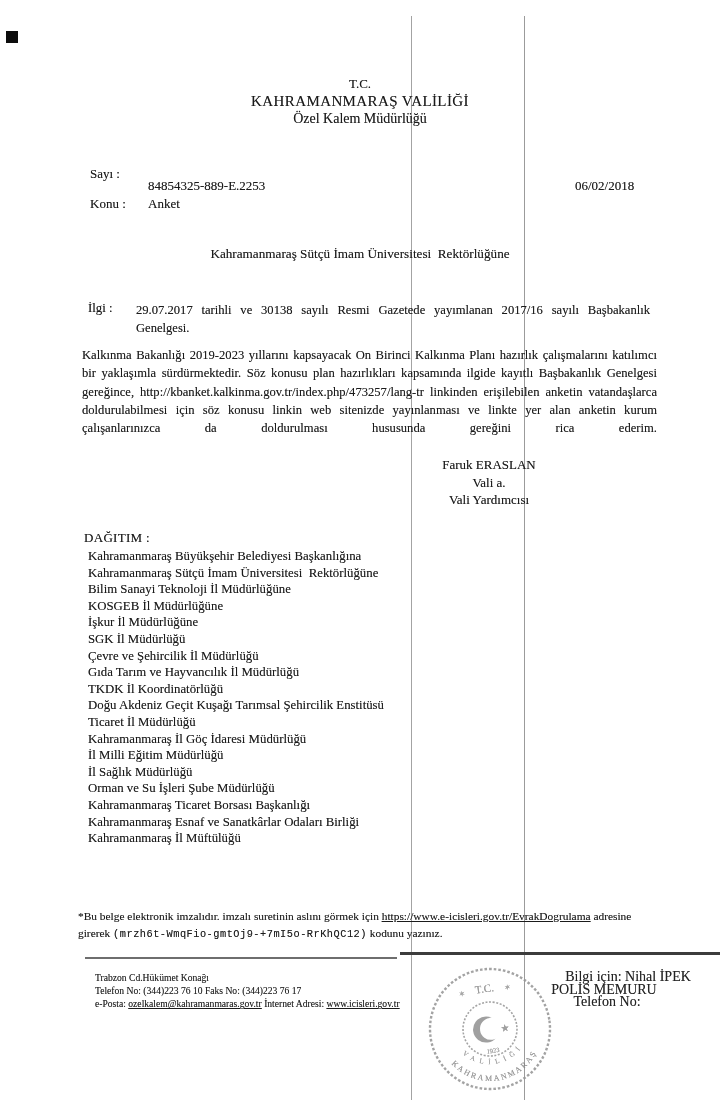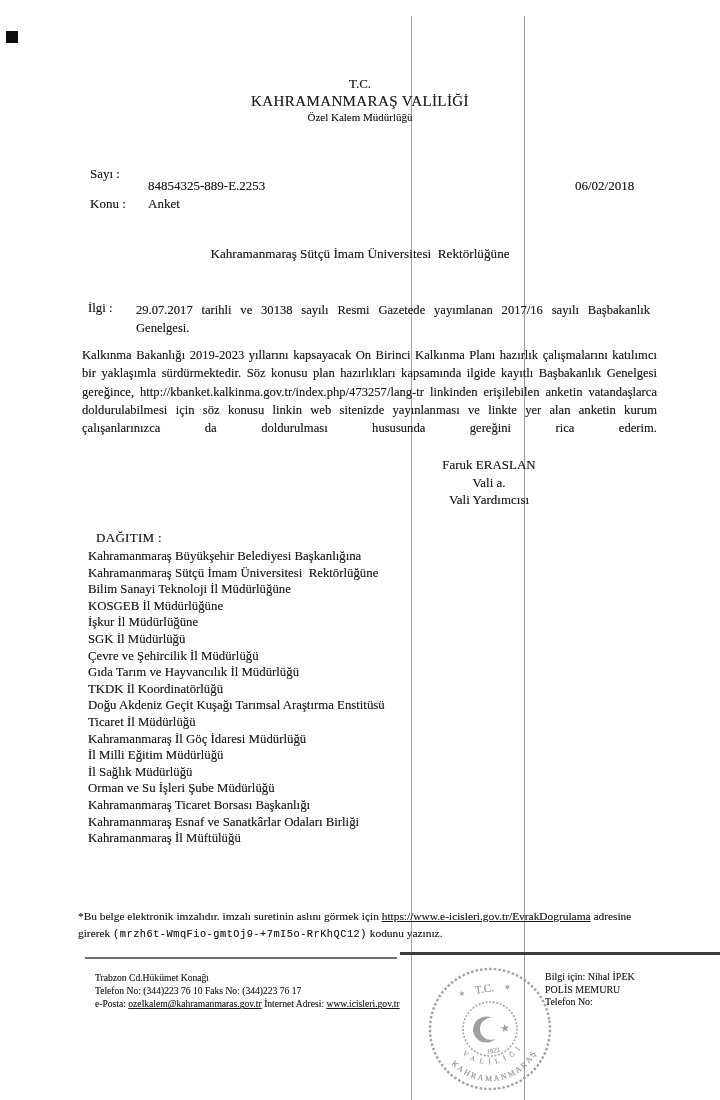--- a/index.html
+++ b/index.html
@@ -7,38 +7,38 @@
     position:relative;width:720px;height:1100px;background:#ffffff;overflow:hidden;
     font-family:"Liberation Serif","DejaVu Serif",serif;color:#1b1b1b;
     text-shadow:0 0 .4px rgba(20,20,20,.45);
   }
   .abs{position:absolute;}
   .ctr{left:0;width:720px;text-align:center;}
   .vline{position:absolute;top:16px;height:1084px;width:1px;}
   .square{position:absolute;left:6px;top:31px;width:12px;height:12px;background:#0d0d0d;}
   .h-tc{top:76px;font-size:13px;}
   .h-office{top:93px;font-size:15px;letter-spacing:.4px;}
-  .h-dept{top:111px;font-size:11px;font-family:Liberation Serif, serif;}
+  .h-dept{top:111px;font-size:14px;font-family:Liberation Serif, serif;}
   .meta-label{left:90px;font-size:13px;}
   .meta-value{left:148px;font-size:13px;}
   .date{left:575px;top:178px;font-size:13px;}
   .addressee{top:246px;font-size:13.2px;white-space:pre-wrap;}
   .ilgi-label{left:88px;top:301px;font-size:12.8px;}
   .ilgi-text{left:136px;top:301px;width:514px;font-size:12.6px;line-height:18px;text-align:justify;}
   .bodytext{left:82px;top:346px;width:575px;font-size:12.6px;line-height:18.3px;text-align:justify;text-align-last:justify;}
   .signature{left:372px;top:456px;width:234px;text-align:center;font-size:13px;line-height:17.5px;}
-  .dag-label{left:96px;top:530px;font-size:13px;letter-spacing:.3px;}
+  .dag-label{left:84px;top:530px;font-size:13px;letter-spacing:.3px;}
   .dag-list{left:88px;top:548px;width:420px;font-size:12.8px;line-height:16.6px;}
   .dag-list div{white-space:pre-wrap;}
   .footnote{left:78px;top:908px;width:584px;font-size:11.4px;line-height:16.5px;}
   .code{font-family:"Liberation Mono","DejaVu Sans Mono",monospace;font-size:10.3px;letter-spacing:.5px;}
   .sep-a{left:85px;top:957px;width:312px;height:2px;background:#6e6e6e;}
   .sep-b{left:400px;top:952px;width:320px;height:3px;background:#3c3c3c;}
   .flt{left:95px;top:971px;font-size:9.6px;line-height:13.2px;color:#242424;}
-  .frt{left:545px;top:971px;width:166px;font-size:10px;line-height:12.6px;text-align:left;color:#242424;}
+  .frt{left:545px;top:971px;width:166px;font-size:14px;line-height:12.6px;text-align:center;color:#242424;}
   .frt .l2{margin-right:48px;}
   .frt .l3{margin-right:42px;}
   a.scanlink{color:#1b1b1b;text-decoration:underline;}
   .stamp{left:421px;top:960px;opacity:.88;}
 </style>
 </head>
 <body>
 
 <div class="page">
 
@@ -73,21 +73,21 @@
   <div class="abs dag-list">
     <div>Kahramanmaraş Büyükşehir Belediyesi Başkanlığına</div>
     <div>Kahramanmaraş Sütçü İmam Üniversitesi  Rektörlüğüne</div>
     <div>Bilim Sanayi Teknoloji İl Müdürlüğüne</div>
     <div>KOSGEB İl Müdürlüğüne</div>
     <div>İşkur İl Müdürlüğüne</div>
     <div>SGK İl Müdürlüğü</div>
     <div>Çevre ve Şehircilik İl Müdürlüğü</div>
     <div>Gıda Tarım ve Hayvancılık İl Müdürlüğü</div>
     <div>TKDK İl Koordinatörlüğü</div>
-    <div>Doğu Akdeniz Geçit Kuşağı Tarımsal Araştırma Enstitüsü</div>
+    <div>Doğu Akdeniz Geçit Kuşağı Tarımsal Şehircilik Enstitüsü</div>
     <div>Ticaret İl Müdürlüğü</div>
     <div>Kahramanmaraş İl Göç İdaresi Müdürlüğü</div>
     <div>İl Milli Eğitim Müdürlüğü</div>
     <div>İl Sağlık Müdürlüğü</div>
     <div>Orman ve Su İşleri Şube Müdürlüğü</div>
     <div>Kahramanmaraş Ticaret Borsası Başkanlığı</div>
     <div>Kahramanmaraş Esnaf ve Sanatkârlar Odaları Birliği</div>
     <div>Kahramanmaraş İl Müftülüğü</div>
   </div>
 

